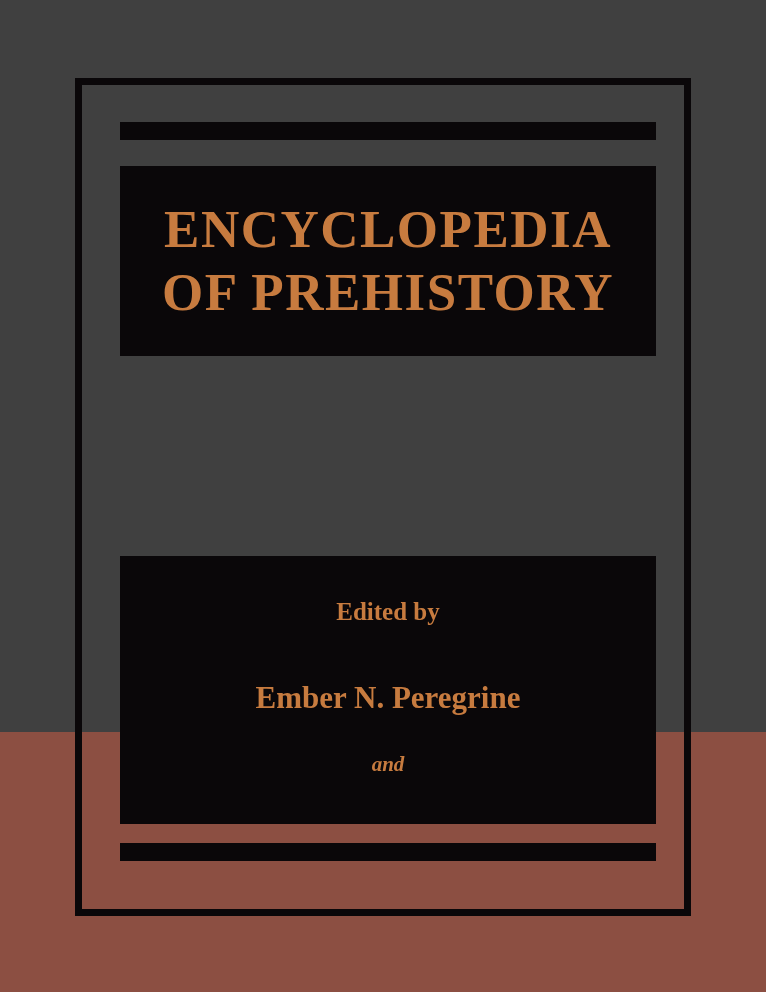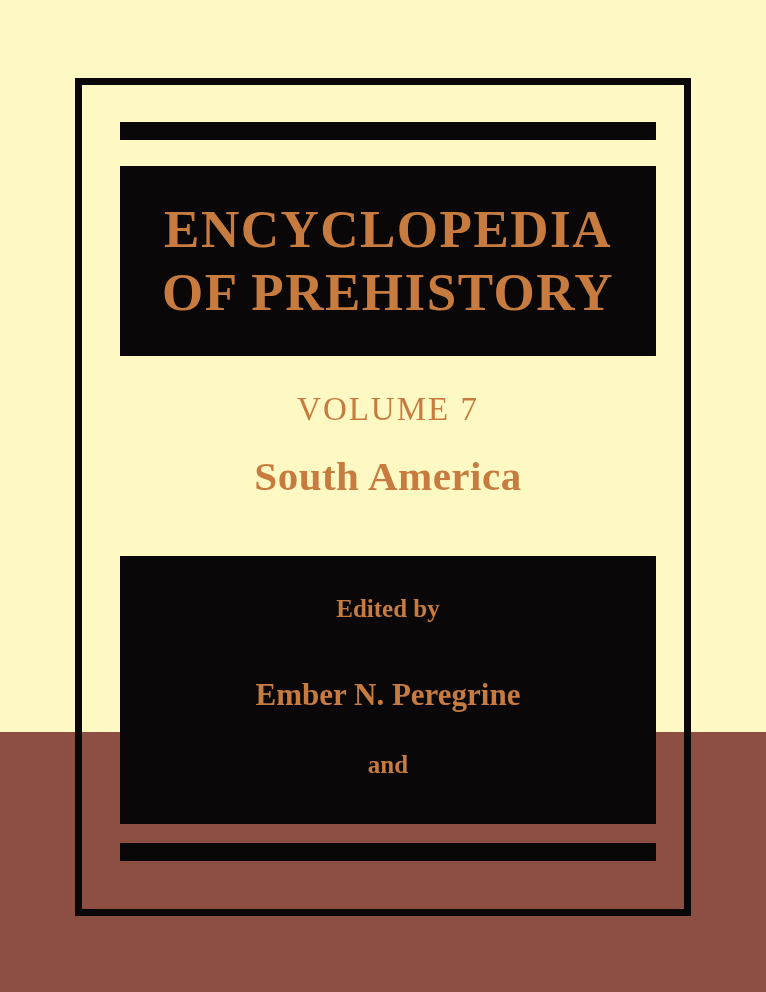--- a/index.html
+++ b/index.html
@@ -11,21 +11,21 @@
     width: 766px;
     height: 992px;
     overflow: hidden;
     font-family: "Liberation Serif", serif;
   }
 
   .cover {
     position: relative;
     width: 766px;
     height: 732px;
-    background: #fef9c3;
+    background: #404040;
     box-sizing: border-box;
   }
 
   
   .frame {
     position: absolute;
     left: 75px;
     top: 78px;
     width: 616px;
     height: 838px;
@@ -122,45 +122,42 @@
   .editor-name {
     color: #c77b3f;
     font-family: "Liberation Serif", serif;
     font-size: 31px;
     font-weight: bold;
     line-height: 1.35;
   }
   .editor-conj {
     color: #c77b3f;
     font-family: "Liberation Serif", serif;
-    font-size: 25px;
+    font-size: 21px;
     font-weight: bold;
     line-height: 1.6;
+    font-style: italic;
   }
 </style>
 </head>
 <body>
 
 <div class="cover">
 
   <div class="frame"></div>
 
   <div class="inner">
 
     <div class="rule rule-top"></div>
 
     <div class="title-block">
       <div class="title-line">ENCYCLOPEDIA</div>
       <div class="title-line">OF PREHISTORY</div>
     </div>
 
-    <div class="volume-block">
-      <div class="volume-label">VOLUME 7</div>
-      <div class="volume-title">South America</div>
-    </div>
 
     <div class="editors-block">
       <div class="edited-by">Edited by</div>
       <div class="editor-name">Ember N. Peregrine</div>
       <div class="editor-conj">and</div>
     </div>
 
     <div class="rule rule-bottom"></div>
 
   </div>

